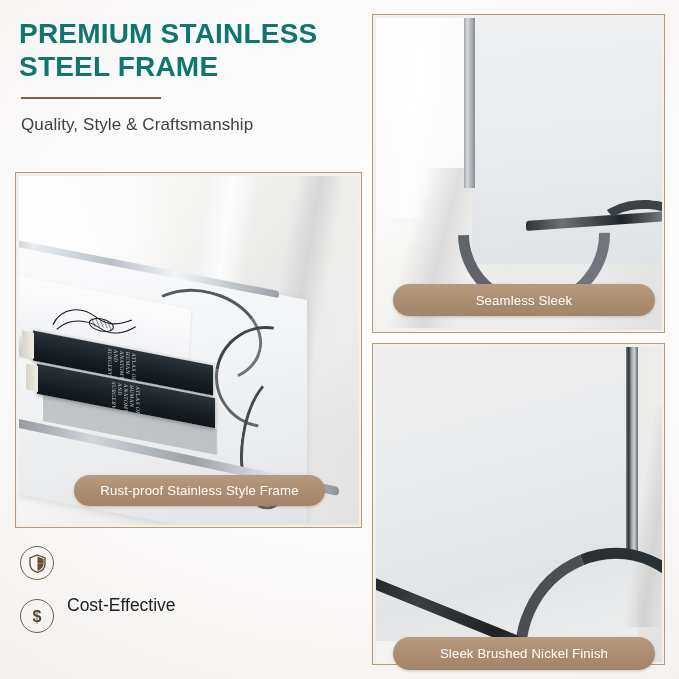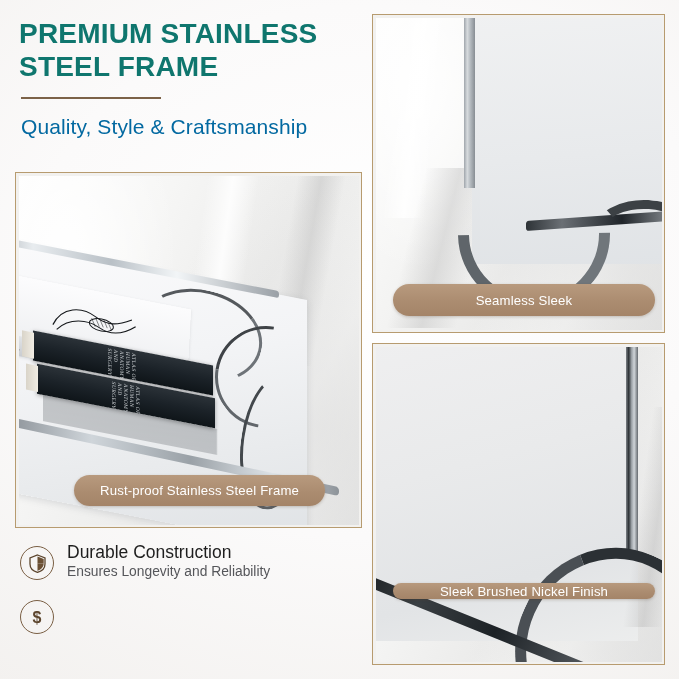--- a/index.html
+++ b/index.html
@@ -13,21 +13,21 @@
   .page{position:absolute;inset:0;}
 
   
   .header{position:absolute;left:19px;top:18px;width:345px;}
   .title{
     font-size:28px;line-height:1.17;font-weight:700;letter-spacing:.2px;
     color:#0f766e;margin:0;white-space:pre-line;
   }
   .rule{width:140px;height:2px;background:#7c6248;margin:13px 0 0 2px;}
   .subtitle{
-    font-size:21px;color:#0369a1;margin:16px 0 0 2px;font-weight:400;letter-spacing:.1px;
+    font-size:17px;color:#404040;margin:16px 0 0 2px;font-weight:400;letter-spacing:.1px;
   }
 
   
   .panel{
     position:absolute;
     border:1.6px solid #b79b6f;
     background:#f2f1ef;
     overflow:hidden;
     box-sizing:border-box;
   }
@@ -162,21 +162,21 @@
   
   .pill{
     position:absolute;display:flex;align-items:center;justify-content:center;
     background:linear-gradient(180deg,#b89a7e 0%,#ab8c70 55%,#a48468 100%);
     border-radius:22px;color:#ffffff;
     font-size:13.2px;letter-spacing:.15px;
     box-shadow:0 1px 3px rgba(80,60,40,.25);
   }
   #pill-main{left:74px;top:475px;width:251px;height:31px;}
   #pill-top{left:393px;top:284px;width:262px;height:32px;}
-  #pill-bottom{left:393px;top:583px;width:262px;height:16px;}
+  #pill-bottom{left:393px;top:637px;width:262px;height:33px;}
 
   
   .features{position:absolute;left:20px;top:542px;width:350px;}
   .feature{display:flex;align-items:flex-start;gap:13px;margin-bottom:15px;}
   .ficon{
     width:32px;height:32px;border-radius:50%;border:1.5px solid #7a5f44;
     flex:0 0 32px;display:flex;align-items:center;justify-content:center;
     margin-top:4px;
   }
   .ftext{padding-top:0;}
@@ -234,21 +234,21 @@
       <div class="book" id="book2">
         <div class="pages"></div>
         <div class="bt" style="left:74px;top:3px;">ATLAS OF HUMAN ANATOMY AND SURGERY</div>
       </div>
       <div class="bookrefl"></div>
 
       <div class="rail"></div>
     </div>
   </div>
 
-  <div class="pill" id="pill-main">Rust-proof Stainless Steel Frame</div>
+  <div class="pill" id="pill-main">Rust-proof Stainless Style Frame</div>
 
   <div class="panel" id="panel-top">
     <div class="panel-inner">
       <div class="fabric"></div>
       <div class="fold" style="left:16px;top:0;width:44px;height:200px;transform:skewX(-6deg);"></div>
       <div class="shade" style="left:30px;top:150px;width:70px;height:160px;transform:skewX(-14deg);"></div>
       <div class="tr-panel-glass"></div>
       <div class="tr-vertbar"></div>
       <div class="tr-arc"></div>
       <div class="tr-bottomedge"></div>
@@ -274,31 +274,28 @@
   <div class="features">
 
     <div class="feature">
       <div class="ficon">
         <svg width="17" height="19" viewBox="0 0 17 19">
           <path d="M8.5 1 L16 4 V10 C16 14.2 12.6 17.2 8.5 18.4 C4.4 17.2 1 14.2 1 10 V4 Z" fill="none" stroke="#5c452d" stroke-width="1.3"></path>
           <path d="M8.5 2.4 L14.7 4.9 V9.6 H8.5 Z" fill="#6b5034"></path>
           <path d="M8.5 9.6 H14.7 C14.7 13.2 11.9 15.8 8.5 16.9 Z" fill="#6b5034"></path>
         </svg>
       </div>
-      <div class="ftext">
-        <div class="fhead">Durable Construction</div>
-        <div class="fsub">Ensures Longevity and Reliability</div>
-      </div>
     </div>
 
     <div class="feature">
       <div class="ficon">
         <svg width="18" height="20" viewBox="0 0 18 20">
           <text x="9" y="16" text-anchor="middle" font-family="Liberation Sans, sans-serif" font-size="16" font-weight="bold" fill="#5c452d">$</text>
         </svg>
       </div>
       <div class="ftext">
+        <div class="fhead">Cost-Effective</div>
       </div>
     </div>
 
   </div>
 
 </div>
 
 </body></html>

